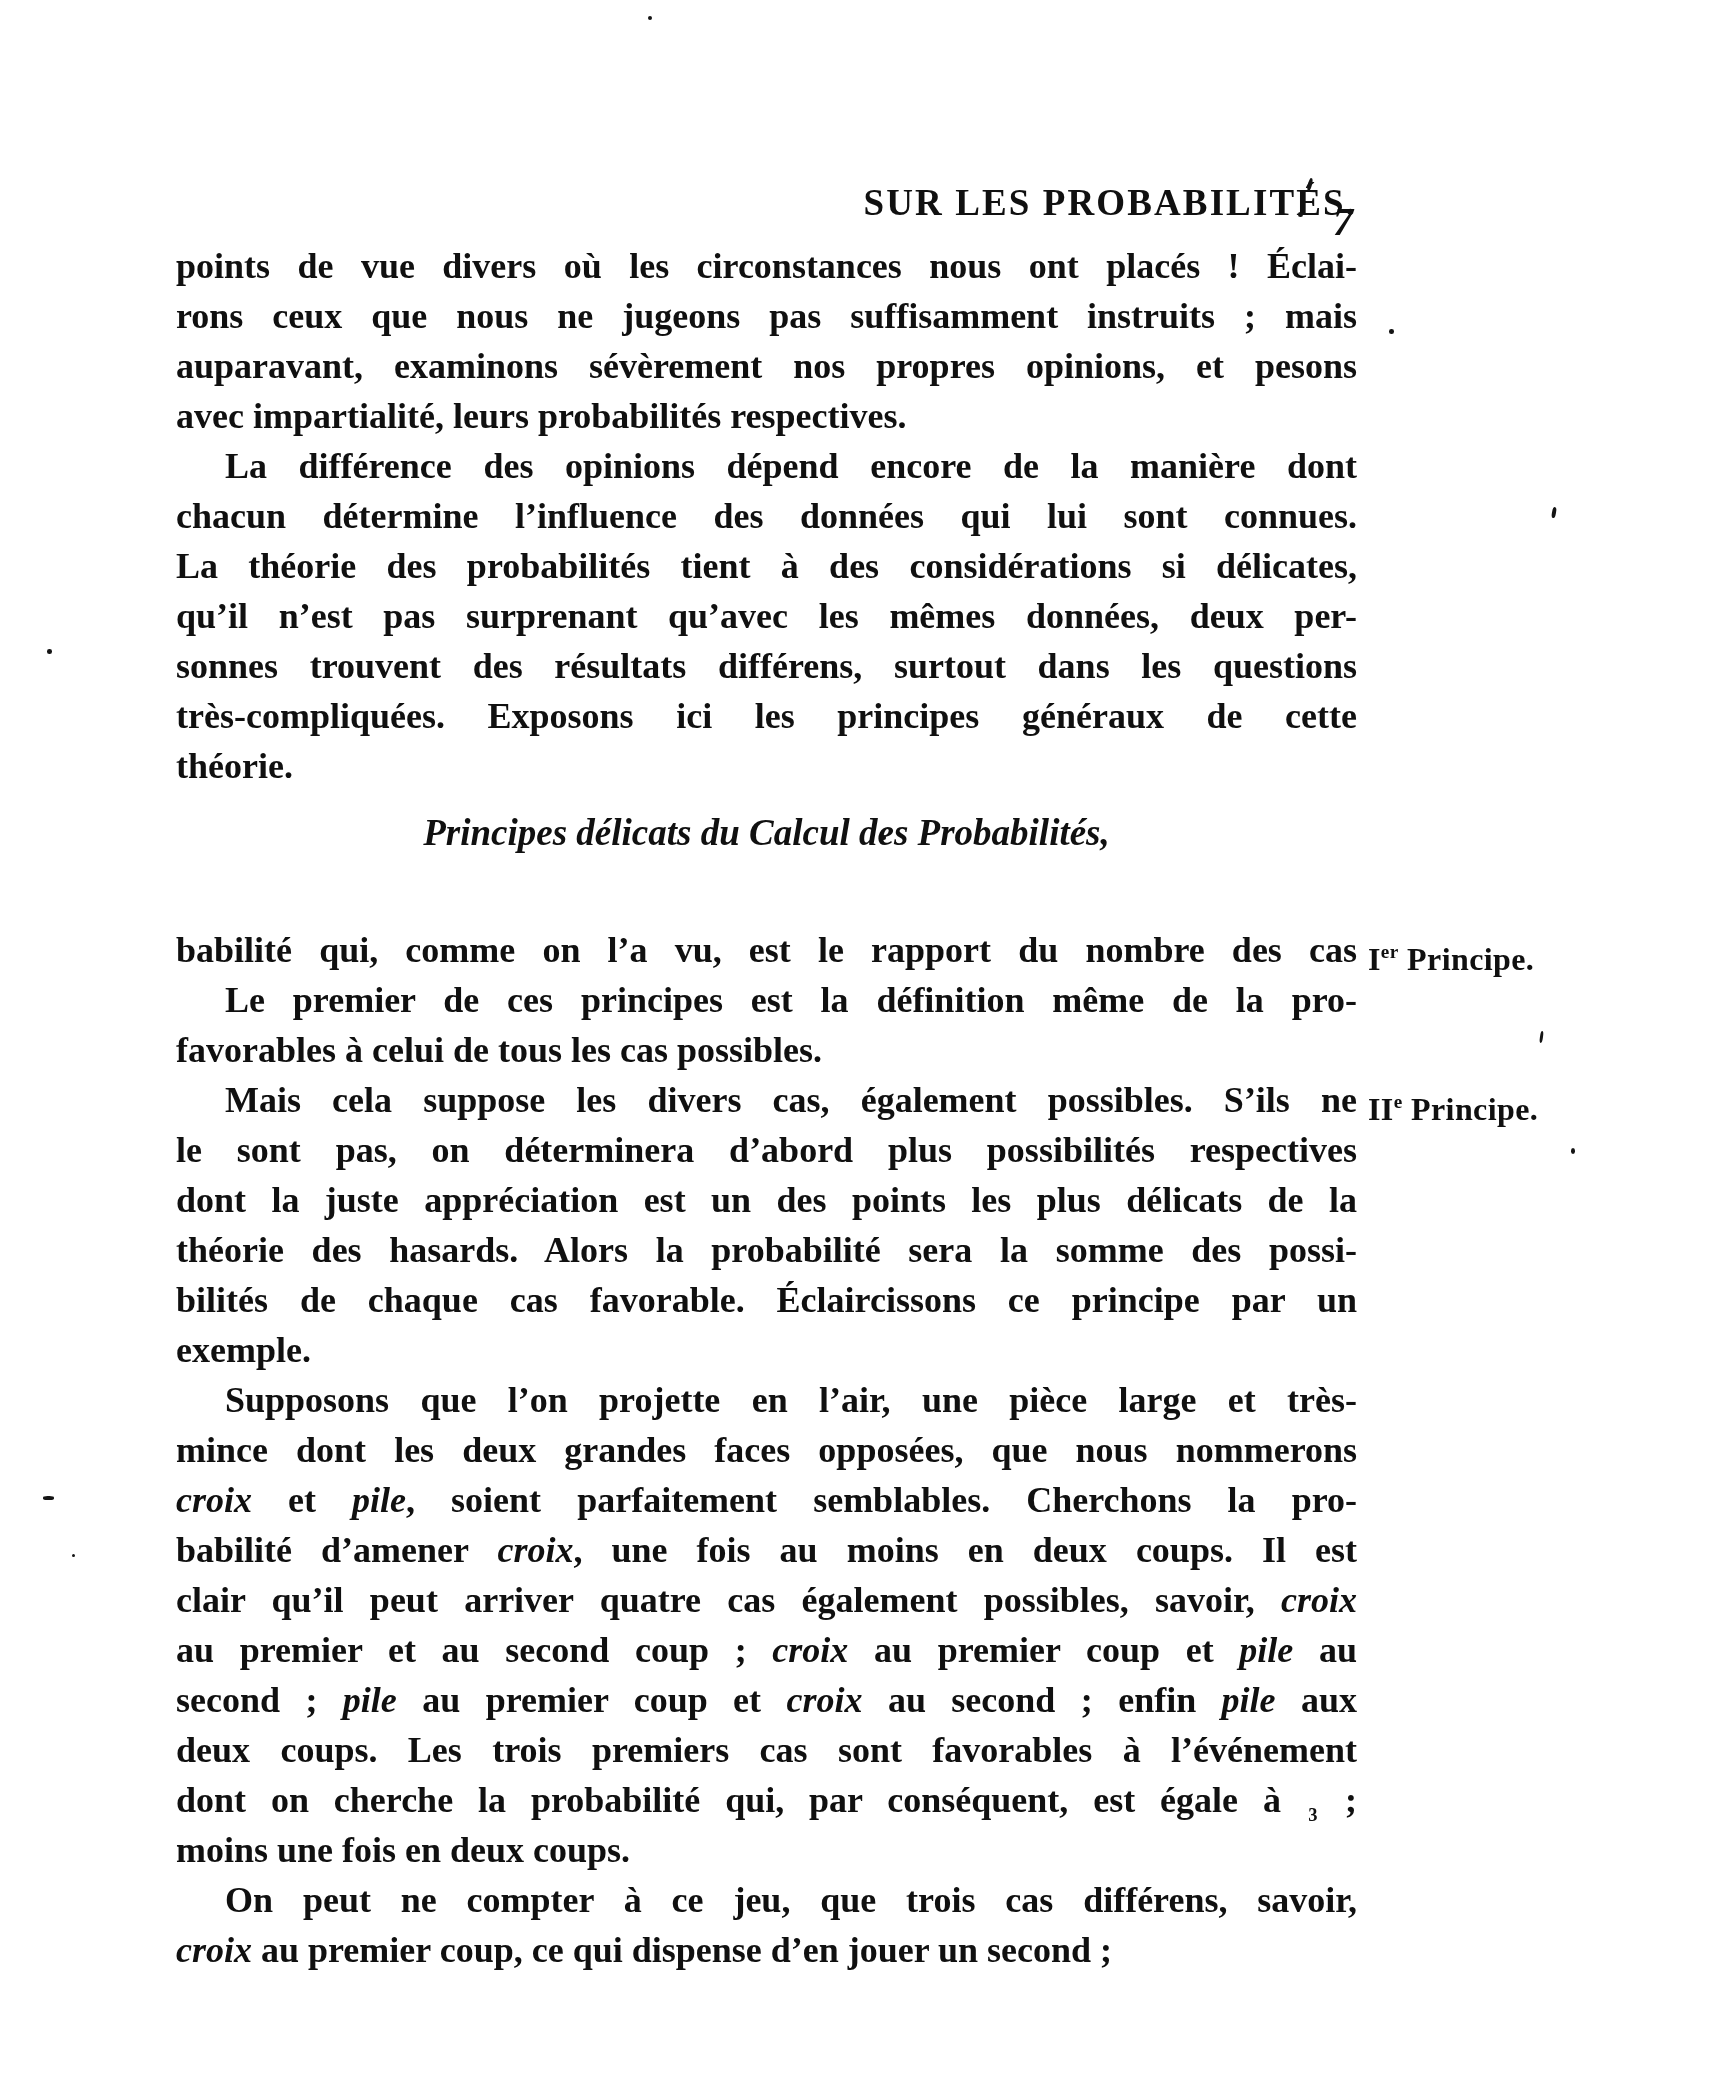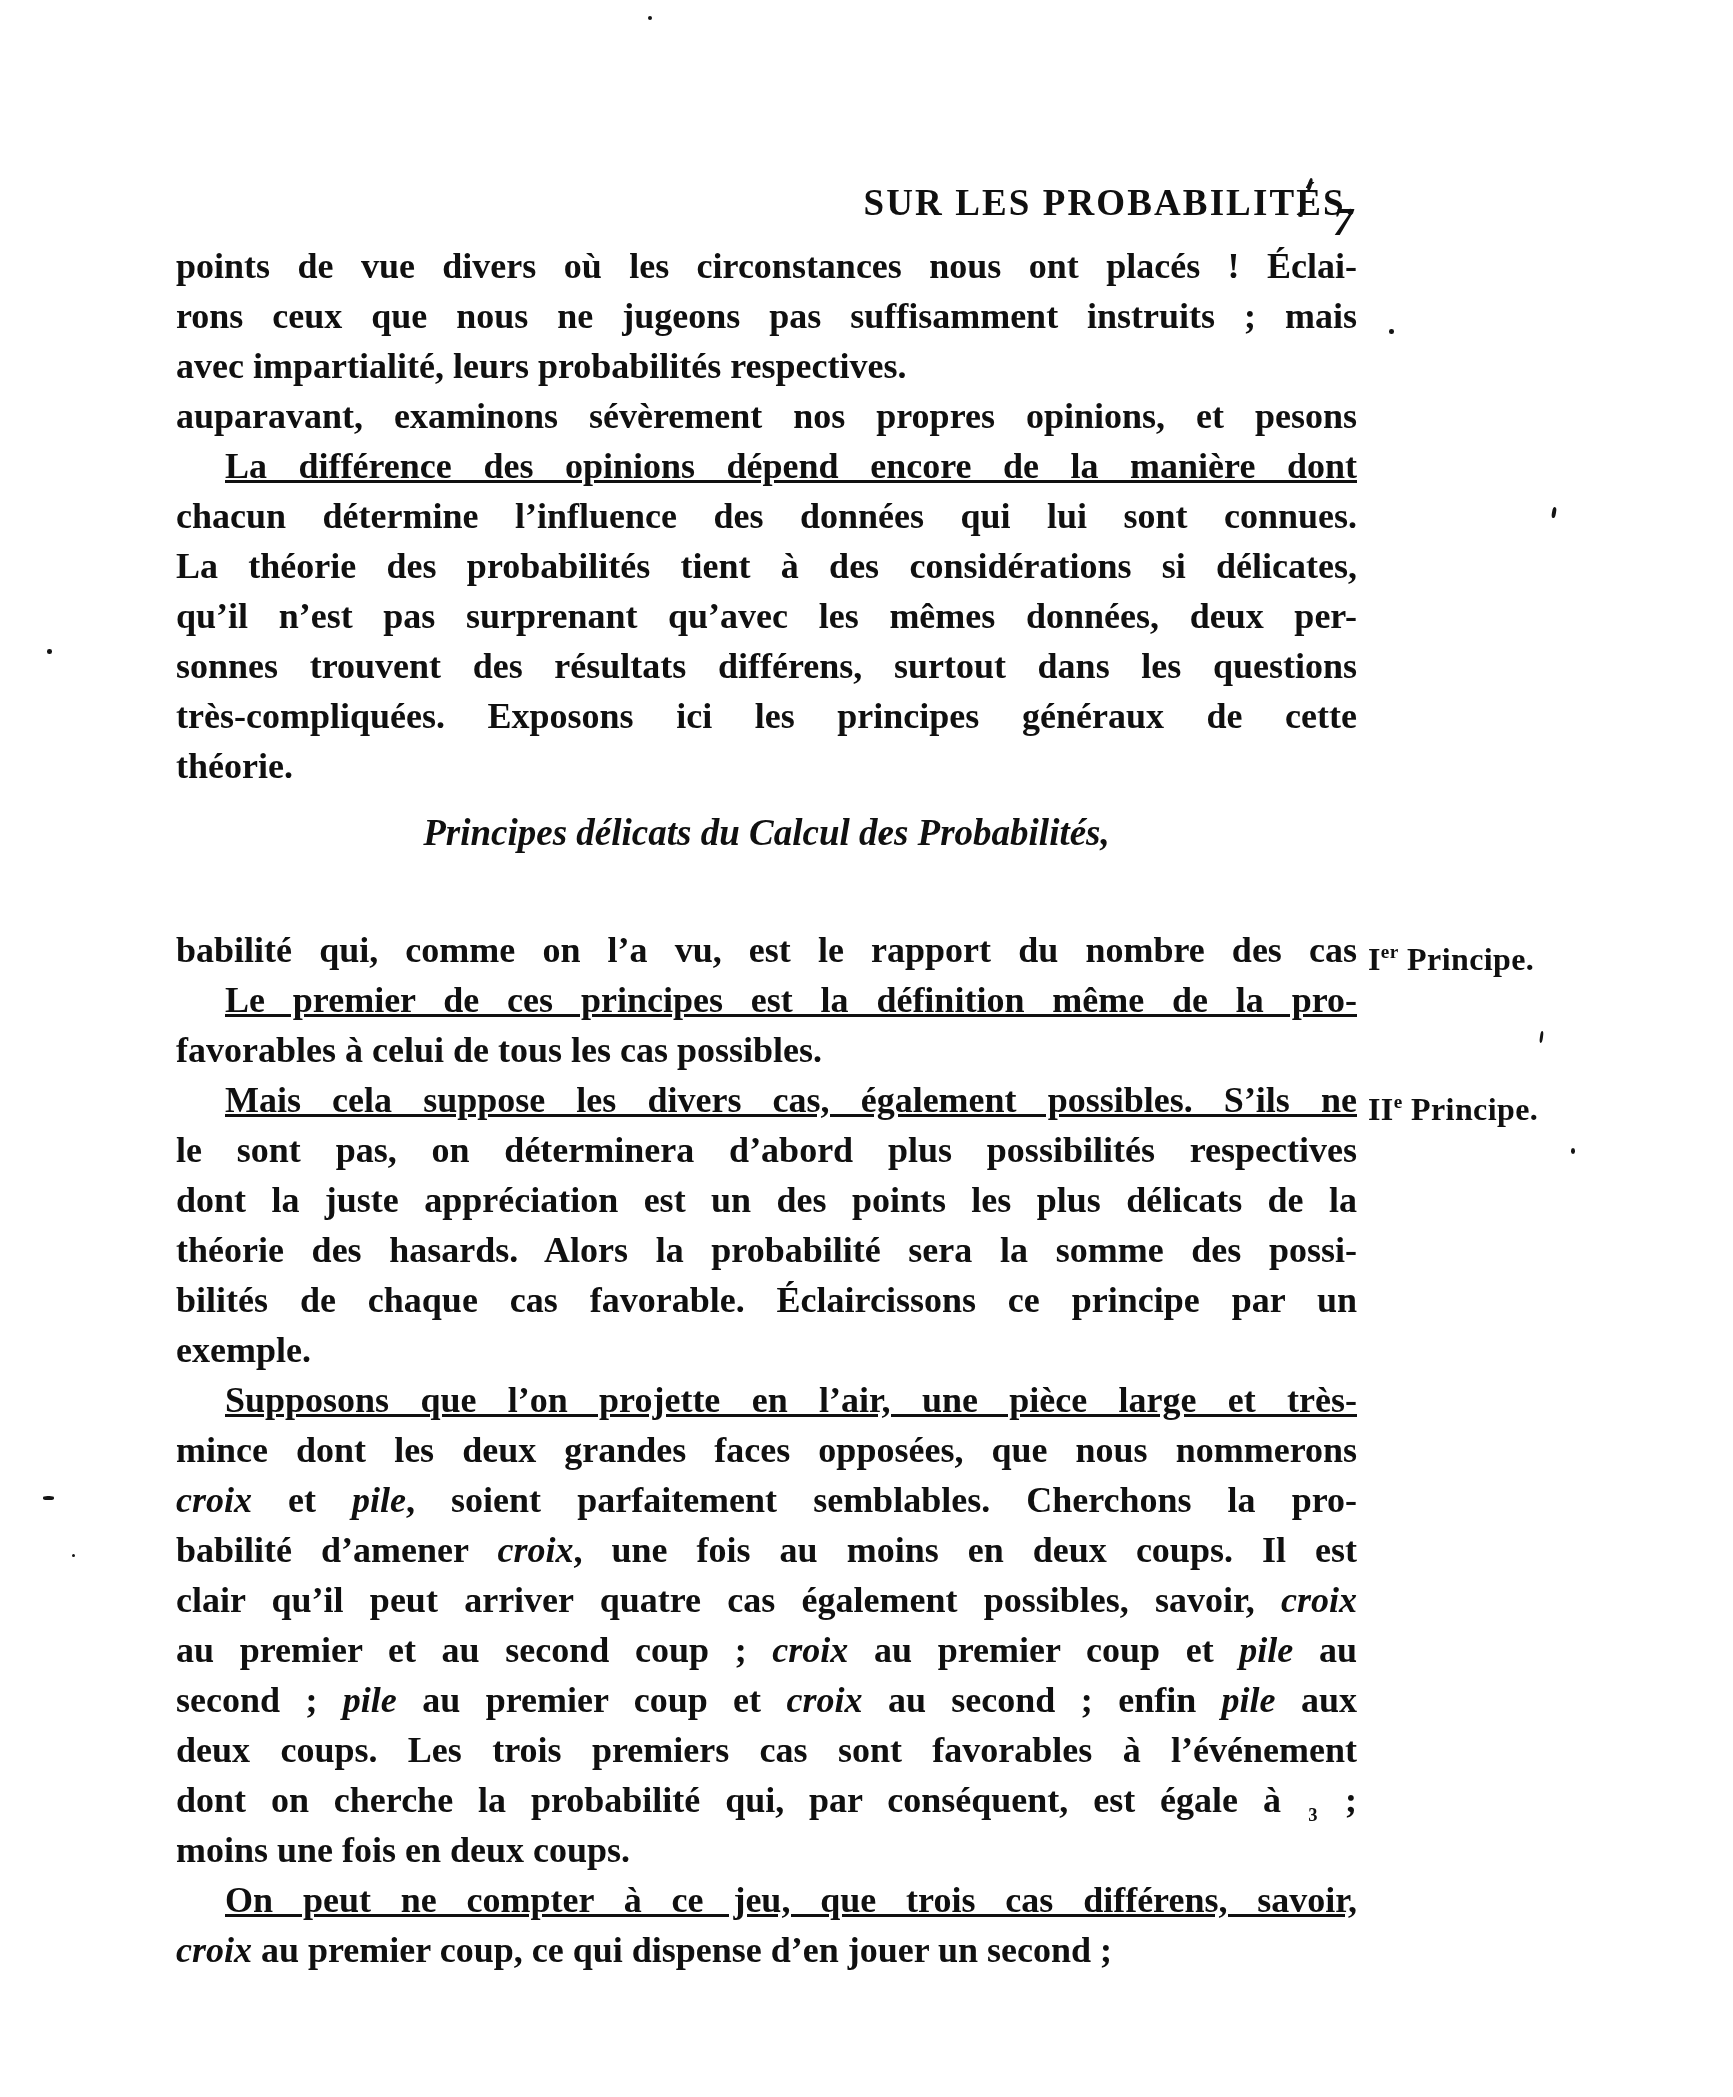--- a/index.html
+++ b/index.html
@@ -46,21 +46,21 @@
     line-height: 50px;
   }
   .paragraph { position: relative; margin: 0; }
   .line {
     height: 50px;
     overflow: hidden;
     text-align: justify;
     text-align-last: justify;
   }
   .line.last { text-align-last: left; }
-  .line.first { text-indent: 49px; text-decoration: underline; }
+  .line.first { text-indent: 49px; }
   .section-heading {
     font-style: italic;
     text-align: center;
     font-size: 37px;
     line-height: 52px;
     margin: 16px 0 66px 0;
   }
   .margin-note {
     position: absolute;
     left: calc(100% + 11px);
@@ -93,22 +93,22 @@
 
   <div class="header">
     <div class="header-title">SUR LES PROBABILITÉS.</div>
     <div class="page-number">7</div>
   </div>
 
   <div class="body-blocks" id="body-blocks">
       <div class="paragraph">
         <div class="line">points de vue divers où les circonstances nous ont placés ! Éclai-</div>
         <div class="line">rons ceux que nous ne jugeons pas suffisamment instruits ; mais</div>
+        <div class="line">auparavant, examinons sévèrement nos propres opinions, et pesons</div>
         <div class="line last">avec impartialité, leurs probabilités respectives.</div>
-        <div class="line">auparavant, examinons sévèrement nos propres opinions, et pesons</div>
       </div>
       <div class="paragraph">
         <div class="line first">La différence des opinions dépend encore de la manière dont</div>
         <div class="line">chacun détermine l’influence des données qui lui sont connues.</div>
         <div class="line">La théorie des probabilités tient à des considérations si délicates,</div>
         <div class="line">qu’il n’est pas surprenant qu’avec les mêmes données, deux per-</div>
         <div class="line">sonnes trouvent des résultats différens, surtout dans les questions</div>
         <div class="line">très-compliquées. Exposons ici les principes généraux de cette</div>
         <div class="line last">théorie.</div>
       </div>

